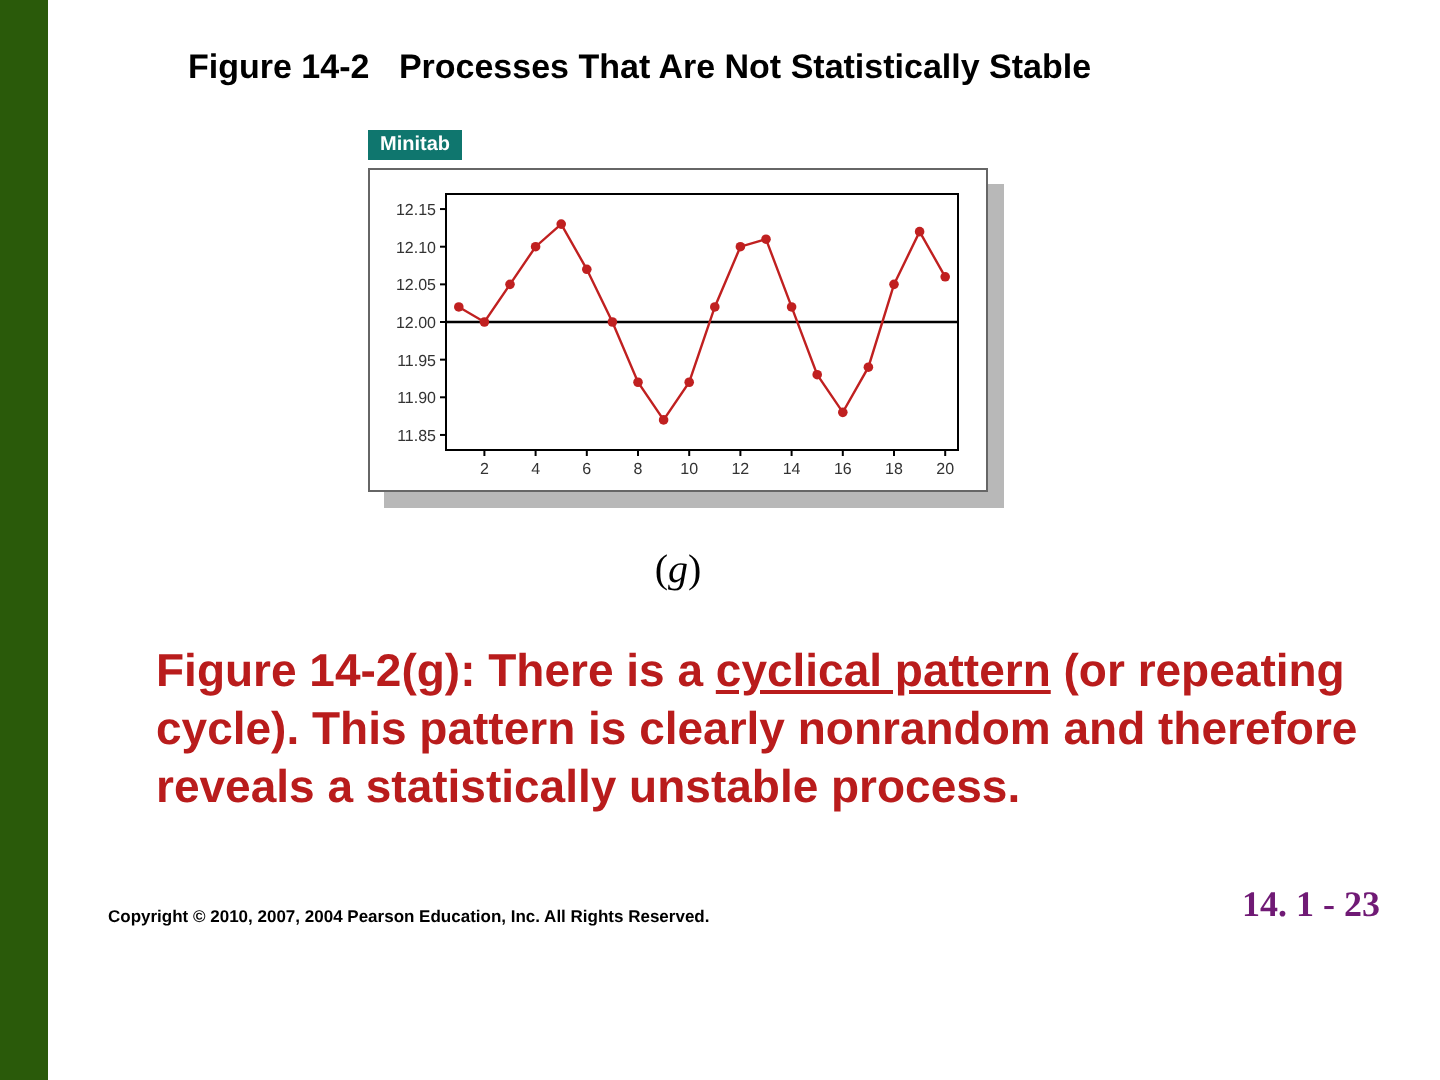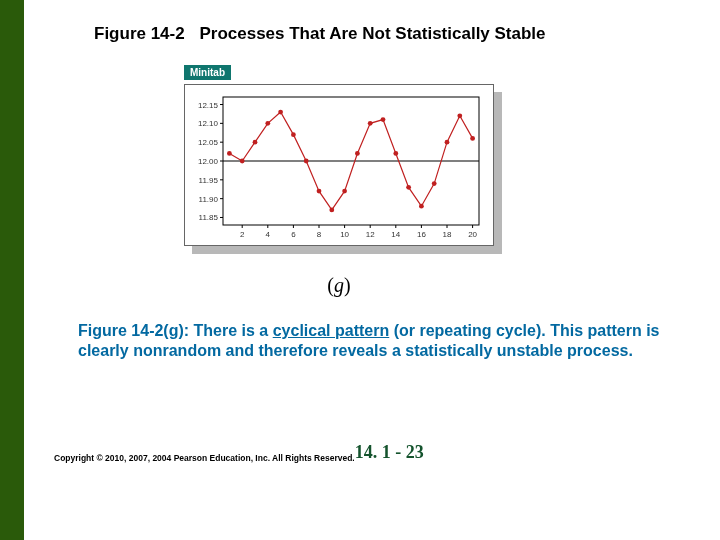--- a/index.html
+++ b/index.html
@@ -83,45 +83,45 @@
     text-align: center;
     font-family: "Times New Roman", serif;
     font-style: italic;
     font-size: 20px;
     margin-top: 28px;
     margin-left: 130px;
     width: 310px;
   }
   .panel-label .paren { font-style: normal; }
   .desc {
-    font-size: 16px;
-    font-weight: bold;
-    color: #0369a1;
+    font-size: 23px;
+    font-weight: bold;
+    color: #b91c1c;
     line-height: 1.25;
     margin: 24px 8px 0 24px;
   }
   .desc .underline { text-decoration: underline; }
   .footer {
     position: absolute;
     bottom: 10px;
     left: 30px;
     right: 30px;
     display: flex;
-    justify-content: flex-start;
+    justify-content: space-between;
     align-items: flex-end;
   }
   .copyright {
     font-size: 8.5px;
     font-weight: bold;
     color: #000;
   }
   .pagenum {
     font-size: 18px;
     font-weight: bold;
-    color: #14532d;
+    color: #701a75;
     font-family: "Times New Roman", serif;
   }
 </style>
 </head>
 <body>
 <div class="green-bar"></div>
 
 <div class="slide">
 
   <div class="title-line">

